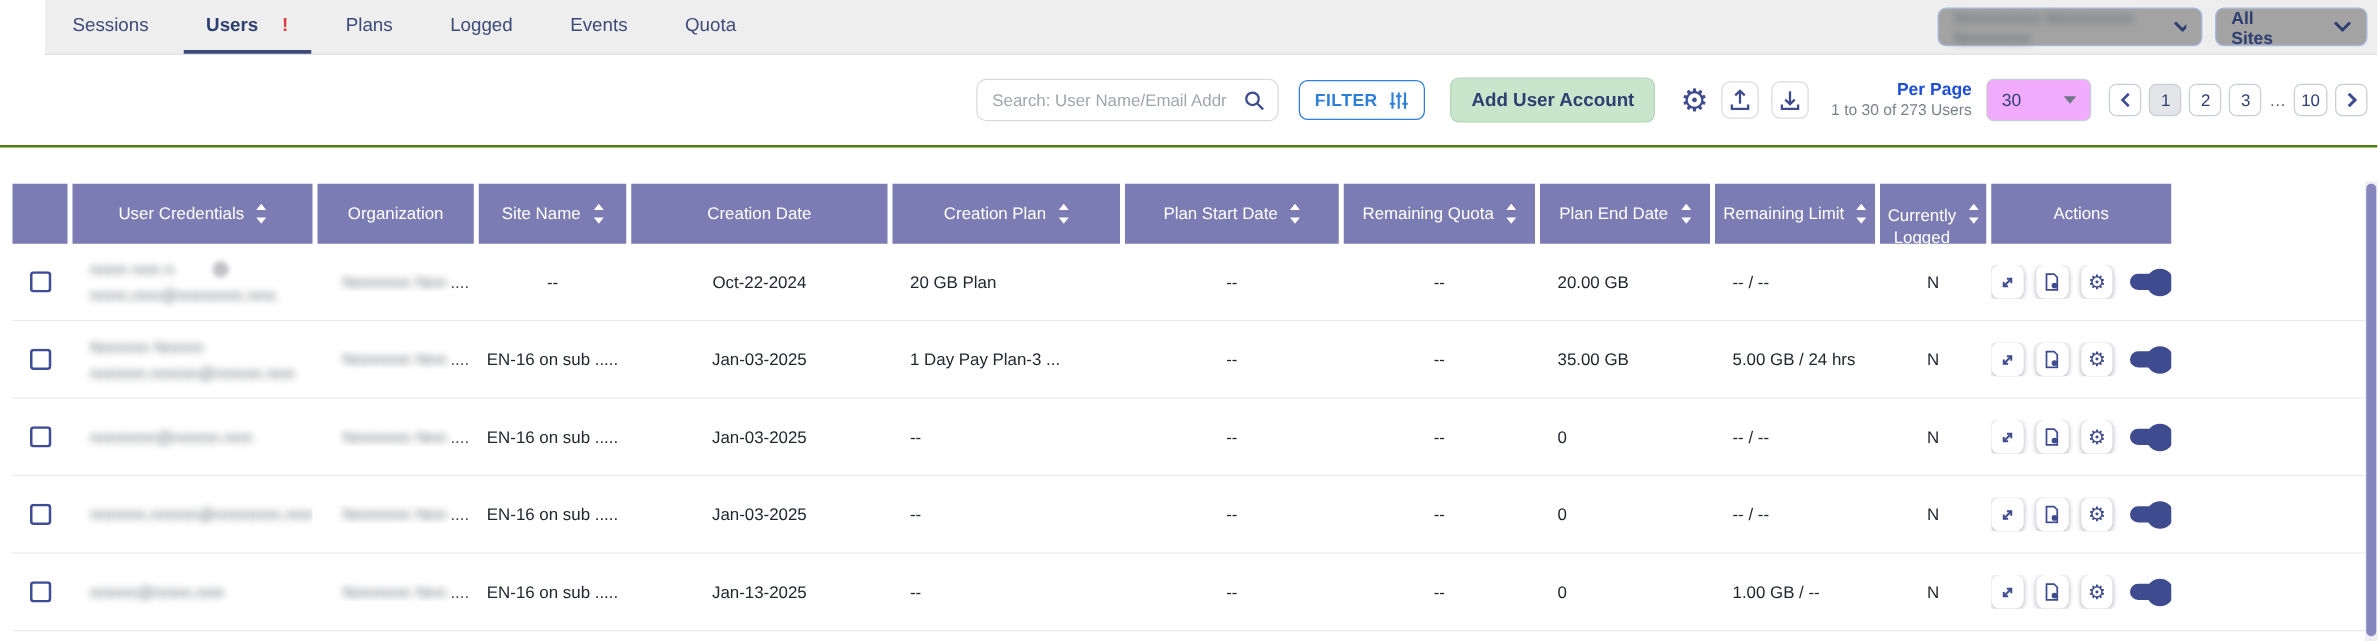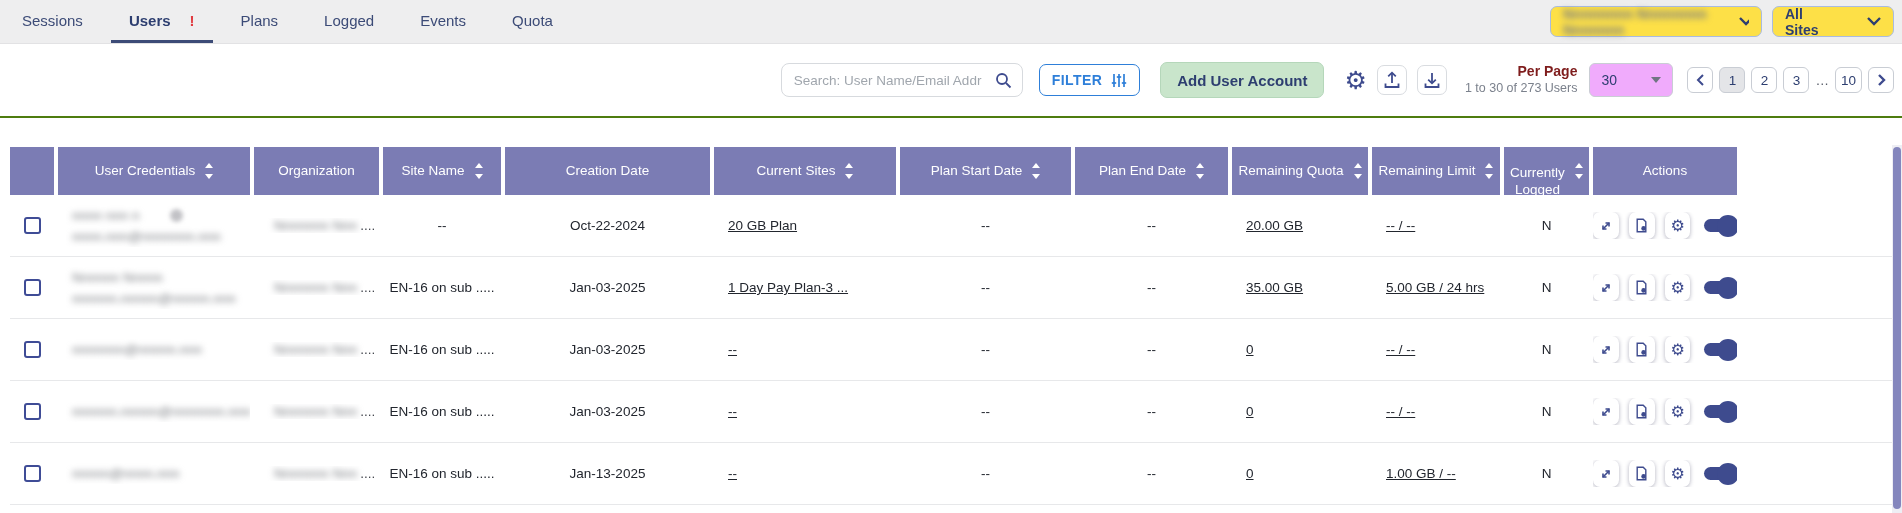--- a/index.html
+++ b/index.html
@@ -7,32 +7,32 @@
   body {
     width:1902px; height:513px;
     font-family:"Liberation Sans", sans-serif;
     background:#ffffff; color:#222;
   }
   button { font-family:inherit; border:none; background:none; padding:0; cursor:pointer; }
 
   
   .tabbar {
     height:44px; background:#eeeeef; border-bottom:1px solid #e2e2e4;
-    display:flex; align-items:stretch; padding:0 8px 0 4px;
+    display:flex; align-items:stretch; padding:0 8px 0 4px;margin-left:36px;
   }
   .tab {
     display:flex; align-items:center; padding:0 18px; margin-right:10px;
     font-size:15px; color:#3c4b77; border-bottom:3px solid transparent; cursor:pointer;
   }
   .tab.active { font-weight:bold; color:#2d3e70; border-bottom-color:#3c4b77;gap:13px; }
   .tab .badge { color:#e03a3f; font-weight:bold; margin-left:6px; }
   .tab-spacer { flex:1; }
   .pill {
     display:flex; align-items:center; gap:29px; align-self:center;
-    background:#fde047; border:1px solid #a9bbe0; border-radius:7px;
+    background:#a3a3a3; border:1px solid #a9bbe0; border-radius:7px;
     height:31px; padding:0 12px; margin-left:10px;
     color:#2d3e70; font-weight:bold; font-size:14px; cursor:pointer;
   }
 
   
   .toolbar {
     height:74px; display:flex; align-items:center;
     padding:0 8px 0 10px; border-bottom:2px solid #4d7c0f; background:#fff;
   }
   .search {
@@ -57,21 +57,21 @@
     color:#2d3e70; font-weight:bold; font-size:15px;
   }
   .gear-btn { margin-left:20px; color:#3e4b8e; font-size:25px; line-height:1;
     font-family:"DejaVu Sans", sans-serif; }
   .sq-btn {
     margin-left:10px; width:30px; height:30px;
     border:1px solid #d9dce0; border-radius:7px; background:#fff;
     display:grid; place-items:center;
   }
   .perpage { margin-left:18px; text-align:right; line-height:1.25; }
-  .pp-label { font-weight:bold; color:#7f1d1d; font-size:14px; }
+  .pp-label { font-weight:bold; color:#1d4ed8; font-size:14px; }
   .pp-range { color:#7b818c; font-size:12.5px; }
   .select30 {
     margin-left:12px; width:84px; height:34px;
     border:1px solid #c9cdd4; border-radius:6px; background:#f0abfc;
     display:flex; align-items:center; justify-content:space-between;
     padding:0 11px; font-size:14px; color:#2d3e70; cursor:pointer;
   }
   .caret-down { width:0; height:0; border:5px solid transparent; border-top:6px solid #6f7582; margin-top:5px; }
   .pager { margin-left:14px; display:flex; align-items:center; gap:6px; }
   .pg {
@@ -93,21 +93,21 @@
     display:flex; align-items:center; justify-content:center; gap:10px;
     text-align:center; padding:0 6px; line-height:1.25; cursor:pointer;
   }
   .sort { display:flex; flex-direction:column; gap:6px; }
   .tri-up   { width:0; height:0; border-left:4px solid transparent; border-right:4px solid transparent; border-bottom:5px solid #fff; display:block; }
   .tri-down { width:0; height:0; border-left:4px solid transparent; border-right:4px solid transparent; border-top:5px solid #fff; display:block; }
 
   .row { height:62px; border-bottom:1px solid #e7e8ea; align-items:center; font-size:13.5px; color:#22262e; background:#fff; }
   .cell { overflow:hidden; white-space:nowrap; }
   .c-center { text-align:center; }
-  .c-left { padding-left:14px;text-decoration:underline; }
+  .c-left { padding-left:14px; }
   .c-user { padding-left:14px; line-height:21px; }
   .c-org { padding-left:20px; }
   .checkbox {
     width:17px; height:17px; border:2px solid #3f4c96; border-radius:3px;
     background:#fff; margin:0 auto; cursor:pointer;
   }
   .blur { filter:blur(3px); color:#7a7d82; }
   .dot-icon {
     display:inline-block; width:13px; height:13px; border-radius:50%;
     background:#c2c2c6; filter:blur(2px); margin-left:30px; vertical-align:middle;
@@ -244,42 +244,42 @@
         <span>Site Name</span>
         <span class="sort">
           <i class="tri-up"></i>
           <i class="tri-down"></i>
         </span>
       </div>
     <div class="hcell">
         <span>Creation Date</span>
       </div>
     <div class="hcell">
-        <span>Current Sites</span>
+        <span>Creation Plan</span>
         <span class="sort">
           <i class="tri-up"></i>
           <i class="tri-down"></i>
         </span>
       </div>
     <div class="hcell">
         <span>Plan Start Date</span>
         <span class="sort">
           <i class="tri-up"></i>
           <i class="tri-down"></i>
         </span>
       </div>
     <div class="hcell">
+        <span>Remaining Quota</span>
+        <span class="sort">
+          <i class="tri-up"></i>
+          <i class="tri-down"></i>
+        </span>
+      </div>
+    <div class="hcell">
         <span>Plan End Date</span>
-        <span class="sort">
-          <i class="tri-up"></i>
-          <i class="tri-down"></i>
-        </span>
-      </div>
-    <div class="hcell">
-        <span>Remaining Quota</span>
         <span class="sort">
           <i class="tri-up"></i>
           <i class="tri-down"></i>
         </span>
       </div>
     <div class="hcell">
         <span>Remaining Limit</span>
         <span class="sort">
           <i class="tri-up"></i>
           <i class="tri-down"></i>

